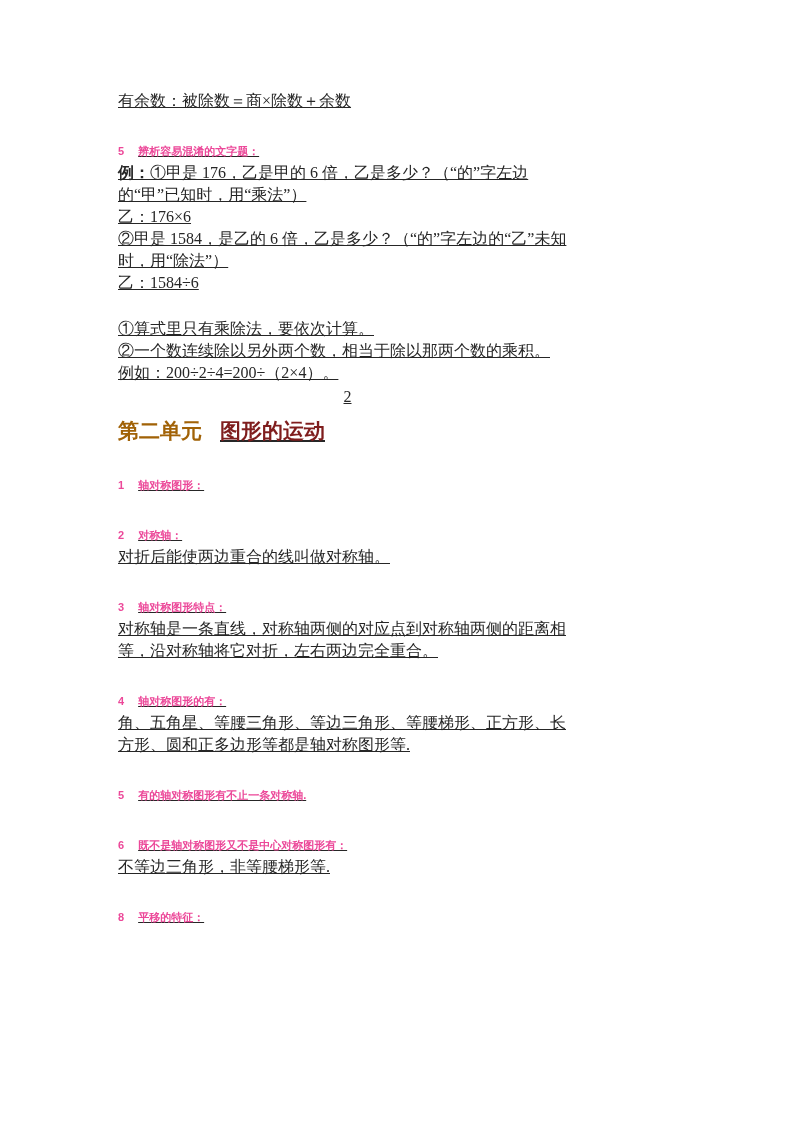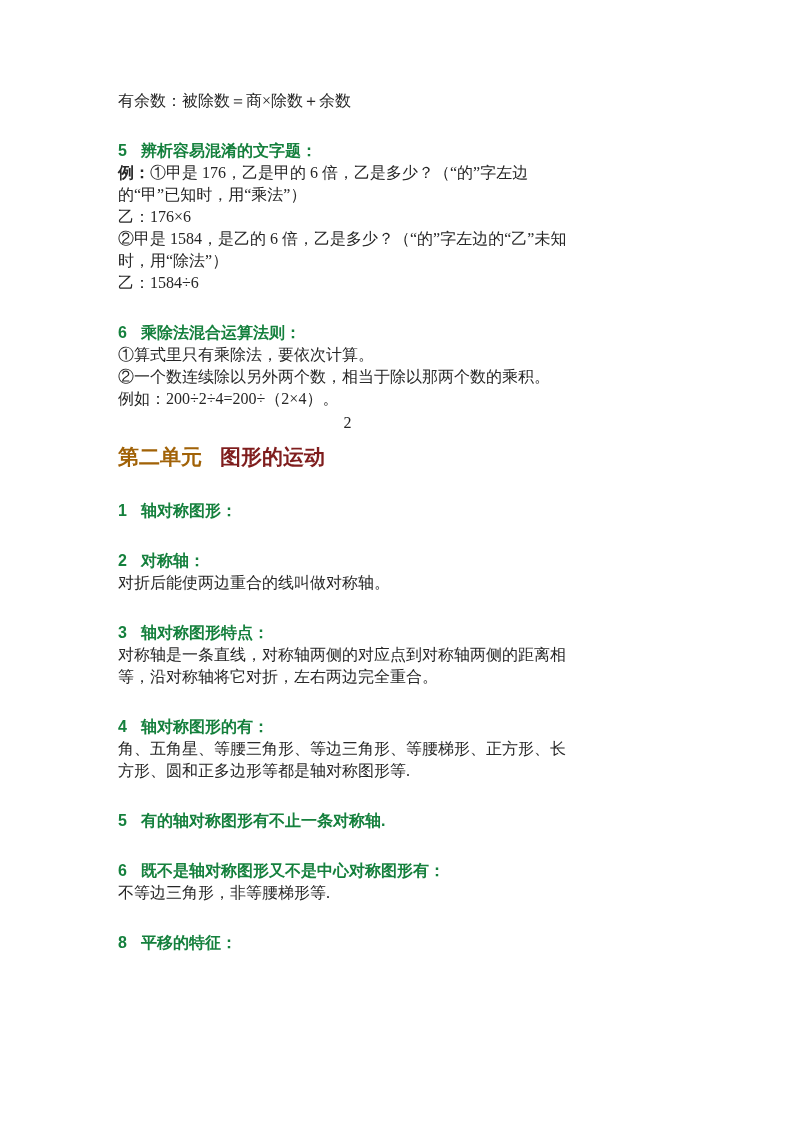--- a/index.html
+++ b/index.html
@@ -12,38 +12,39 @@
     width: 652px;
     height: 1122px;
     background: #ffffff;
     overflow: hidden;
     box-sizing: border-box;
     padding: 90px 75px 0 118px;
     font-family: "Liberation Serif", "DejaVu Serif", serif;
     font-size: 16px;
     line-height: 22px;
     color: #262626;
+    text-decoration: underline;
   }
   p {
     margin: 0;
     padding: 0;
   }
   .body-line {
     font-family: "Liberation Serif", "DejaVu Serif", serif;
     font-size: 16px;
     line-height: 22px;
     color: #262626;
     text-align: left;
   }
   .sec-header {
     font-family: "Liberation Sans", "DejaVu Sans", sans-serif;
     font-weight: bold;
-    font-size: 16px;
+    font-size: 11px;
     line-height: 22px;
-    color: #15803d;
+    color: #ec4899;
     margin-top: 28px;
   }
   .sec-header .sec-num {
     display: inline-block;
     margin-right: 14px;
   }
   .u1-section { margin-top: 27px; }
   .u2-section { margin-top: 14px; }
   .u2-section.first { margin-top: 8px; }
   .example-label {
@@ -84,21 +85,20 @@
 
   <div class="u1-section">
     <p class="sec-header"><span class="sec-num">5</span><span>辨析容易混淆的文字题：</span></p>
     <p class="body-line"><span class="example-label">例：</span><span>①甲是 176，乙是甲的 6 倍，乙是多少？（“的”字左边的“甲”已知时，用“乘法”）</span></p>
     <p class="body-line">乙：176×6</p>
     <p class="body-line">②甲是 1584，是乙的 6 倍，乙是多少？（“的”字左边的“乙”未知时，用“除法”）</p>
     <p class="body-line">乙：1584÷6</p>
   </div>
 
   <div class="u1-section" style="margin-top:24px">
-    <p class="sec-header"><span class="sec-num">6</span><span>乘除法混合运算法则：</span></p>
     <p class="body-line">①算式里只有乘除法，要依次计算。</p>
     <p class="body-line">②一个数连续除以另外两个数，相当于除以那两个数的乘积。</p>
     <p class="body-line">例如：200÷2÷4=200÷（2×4）。</p>
   </div>
 
   <p class="page-number">2</p>
 
   <p class="unit-header"><span class="unit-label">第二单元</span><span class="unit-title">图形的运动</span></p>
 
   <div class="u2-section first">

